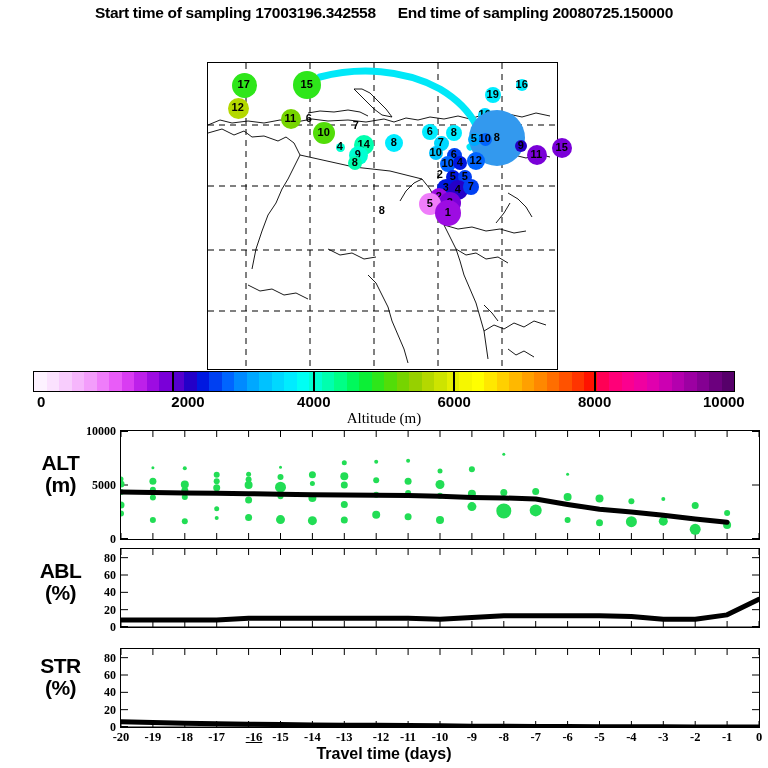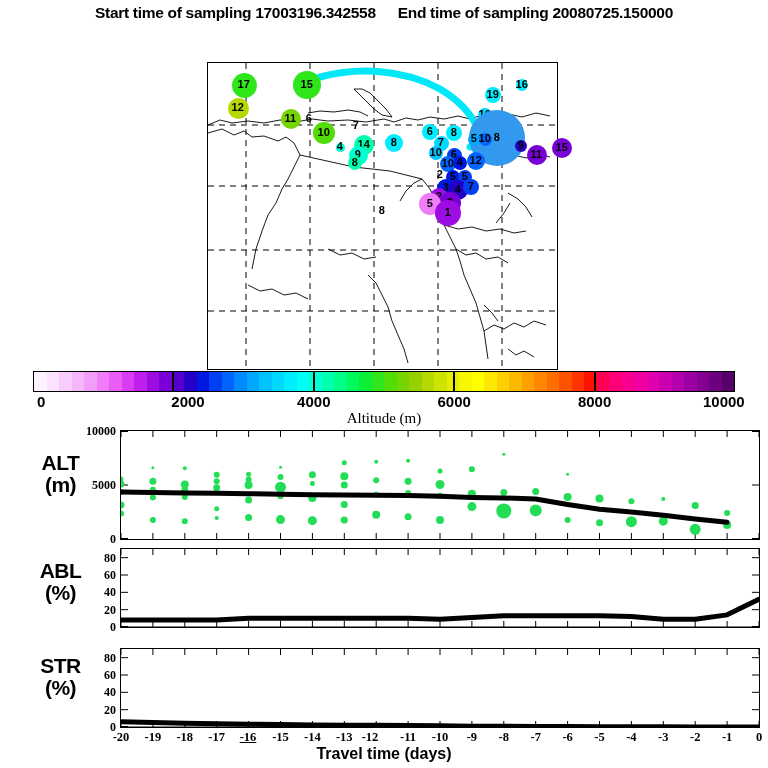--- a/index.html
+++ b/index.html
@@ -505,25 +505,25 @@
     <div class="ylbl" style="left: 58px; width: 58px; top: 557.667px;">80</div>
     <div class="ylbl" style="left: 58px; width: 58px; top: 727px;">0</div>
     <div class="ylbl" style="left: 58px; width: 58px; top: 709.667px;">20</div>
     <div class="ylbl" style="left: 58px; width: 58px; top: 692.333px;">40</div>
     <div class="ylbl" style="left: 58px; width: 58px; top: 675px;">60</div>
     <div class="ylbl" style="left: 58px; width: 58px; top: 657.667px;">80</div>
     <div class="xlbl" style="left: 121px; top: 730px;">-20</div>
     <div class="xlbl" style="left: 152.9px; top: 730px;">-19</div>
     <div class="xlbl" style="left: 184.8px; top: 730px;">-18</div>
     <div class="xlbl" style="left: 216.7px; top: 730px;">-17</div>
-    <div class="xlbl" style="left: 248px; top: 730px; text-decoration: underline;">-16</div>
+    <div class="xlbl" style="left: 254px; top: 730px; text-decoration: underline;">-16</div>
     <div class="xlbl" style="left: 280.5px; top: 730px;">-15</div>
     <div class="xlbl" style="left: 312.4px; top: 730px;">-14</div>
     <div class="xlbl" style="left: 344.3px; top: 730px;">-13</div>
-    <div class="xlbl" style="left: 370px; top: 730px;">-12</div>
+    <div class="xlbl" style="left: 381px; top: 730px;">-12</div>
     <div class="xlbl" style="left: 408.1px; top: 730px;">-11</div>
     <div class="xlbl" style="left: 440px; top: 730px;">-10</div>
     <div class="xlbl" style="left: 471.9px; top: 730px;">-9</div>
     <div class="xlbl" style="left: 503.8px; top: 730px;">-8</div>
     <div class="xlbl" style="left: 535.7px; top: 730px;">-7</div>
     <div class="xlbl" style="left: 567.6px; top: 730px;">-6</div>
     <div class="xlbl" style="left: 599.5px; top: 730px;">-5</div>
     <div class="xlbl" style="left: 631.4px; top: 730px;">-4</div>
     <div class="xlbl" style="left: 663.3px; top: 730px;">-3</div>
     <div class="xlbl" style="left: 695.2px; top: 730px;">-2</div>

